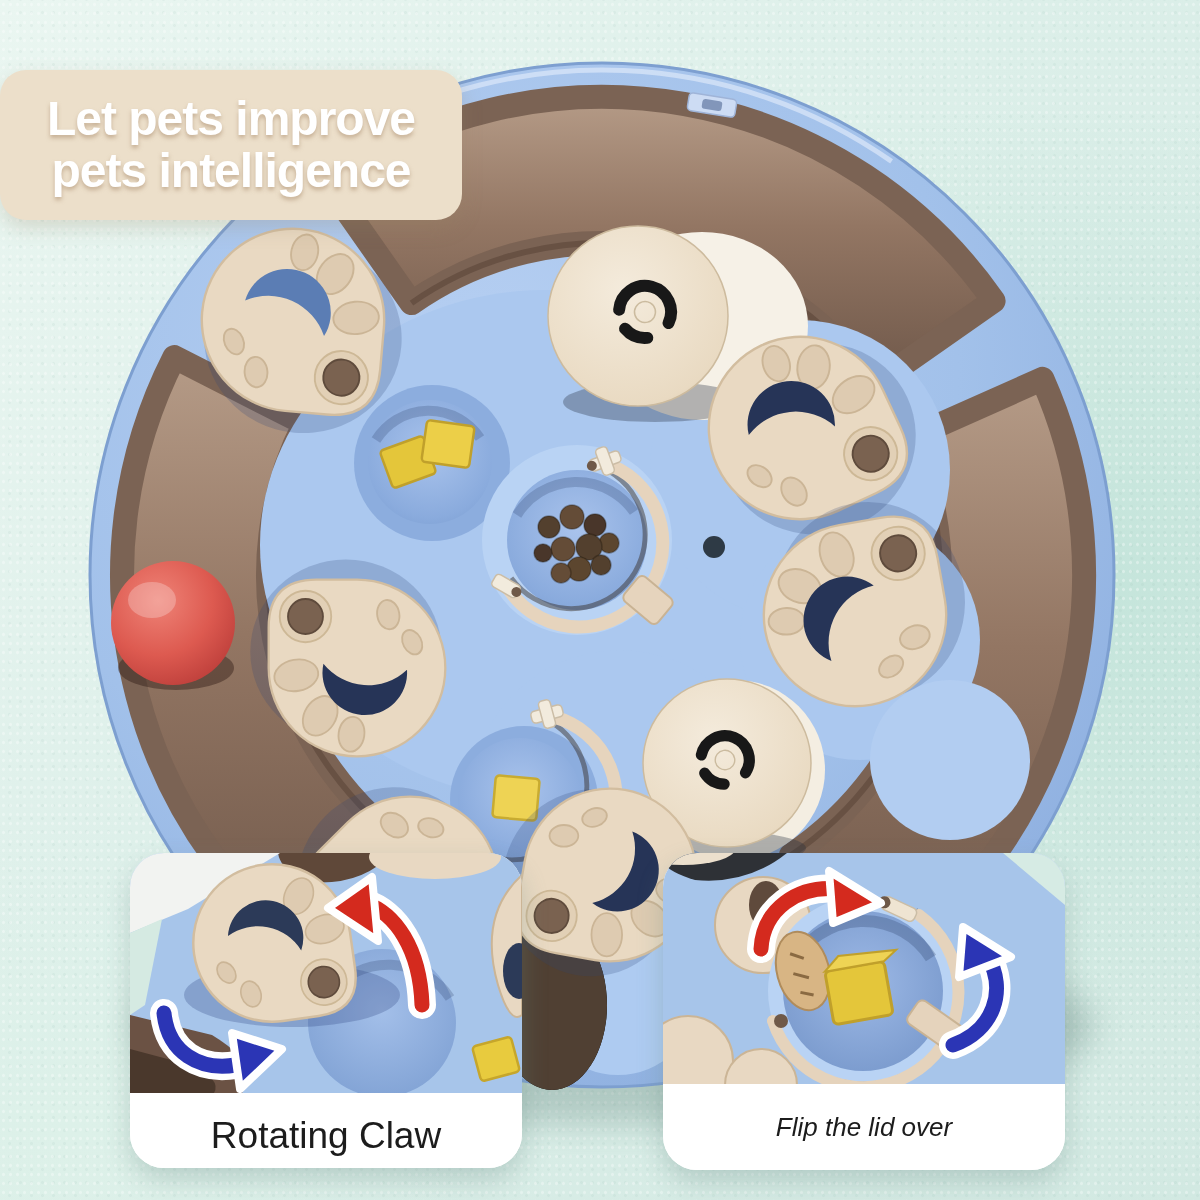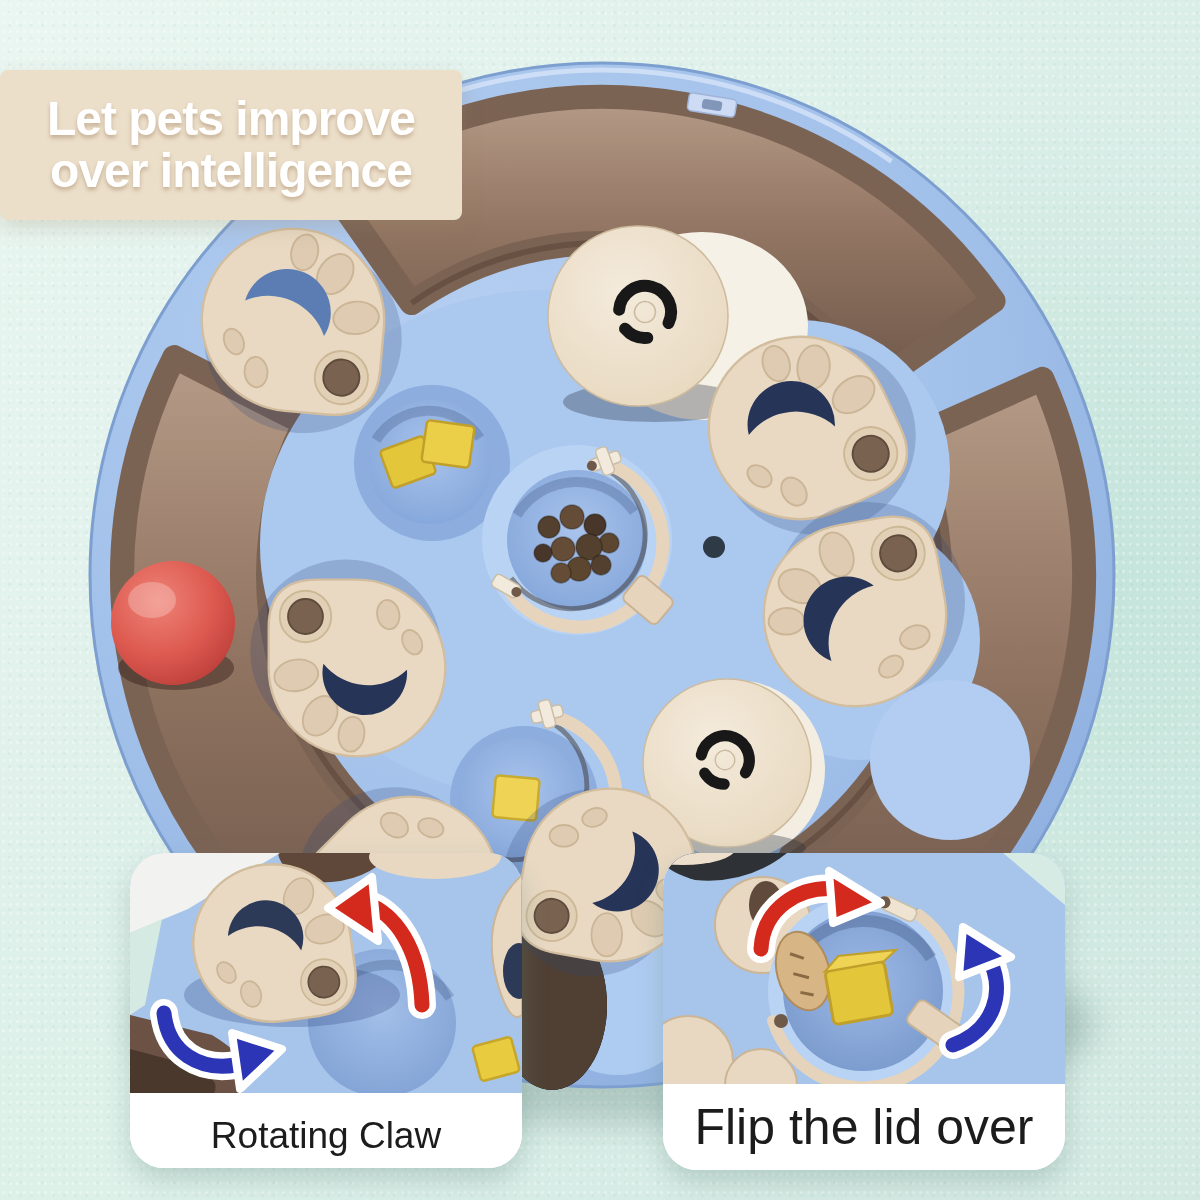--- a/index.html
+++ b/index.html
@@ -18,21 +18,21 @@
       radial-gradient(rgba(140,180,170,.18) 1px, transparent 1.8px);
     background-size:7px 9px, 11px 13px;
     background-position:0 0, 4px 6px;
     opacity:.6;
   }
   svg{display:block;}
   .toy-svg{position:absolute;left:0;top:0;}
 
   .badge{
     position:absolute;left:0;top:70px;width:462px;height:150px;
-    background:#ecdfca;border-radius:8px;
+    background:#ecdfca;border-radius:26px;
     box-shadow:0 8px 20px rgba(150,130,100,.25);
     display:flex;flex-direction:column;align-items:center;justify-content:center;
     z-index:5;
   }
   .badge .hl{
     color:#ffffff;font-weight:800;font-size:48px;line-height:1.08;
     letter-spacing:-1px;white-space:nowrap;
     text-shadow:0 3px 4px rgba(176,149,120,.65);
   }
 
@@ -44,21 +44,21 @@
   .panel-right{left:663px;top:853px;width:402px;height:317px;}
   .panel .photo{position:absolute;left:0;top:0;}
   .caption{
     position:absolute;left:0;right:0;bottom:0;background:#ffffff;
     display:flex;flex-direction:column;align-items:center;justify-content:center;
     color:#1c1c1c;
   }
   .panel-left .caption{height:64px;}
   .panel-right .caption{height:86px;}
   .caption .cap-line{font-size:37px;line-height:1.1;}
-  .panel-right .caption .cap-line{font-size:50px;}
+  .panel-right .caption .cap-line{font-size:26px;font-style:italic;}
 </style>
 </head>
 <body>
 
 <div class="stage">
 
   <svg class="toy-svg" width="1200" height="1200" viewBox="0 0 1200 1200" aria-hidden="true">
     <defs>
       <radialGradient id="baseG" cx="0.38" cy="0.30" r="0.85">
         <stop offset="0" stop-color="#b6cff2"></stop>
@@ -259,21 +259,21 @@
 
     <circle cx="714" cy="547" r="11" fill="#2e3a45"></circle>
     <g transform="translate(712 105) rotate(9)">
       <rect x="-24" y="-9" width="48" height="18" rx="4" fill="#cddcf4" stroke="#9fb4d8" stroke-width="1.5"></rect>
       <rect x="-10" y="-5" width="20" height="10" rx="3" fill="#8296ba"></rect>
     </g>
   </svg>
 
   <div class="badge">
     <div class="hl">Let pets improve</div>
-    <div class="hl">over intelligence</div>
+    <div class="hl">pets intelligence</div>
   </div>
 
   <div class="panel panel-left">
     <svg class="photo" width="392" height="240" viewBox="0 0 392 240" aria-hidden="true">
       <defs>
         <radialGradient id="pbowl" cx="0.5" cy="0.42" r="0.7">
           <stop offset="0" stop-color="#a3bfe9"></stop>
             <stop offset="1" stop-color="#7d9fd2"></stop>
         </radialGradient>
         <g id="paw2">

